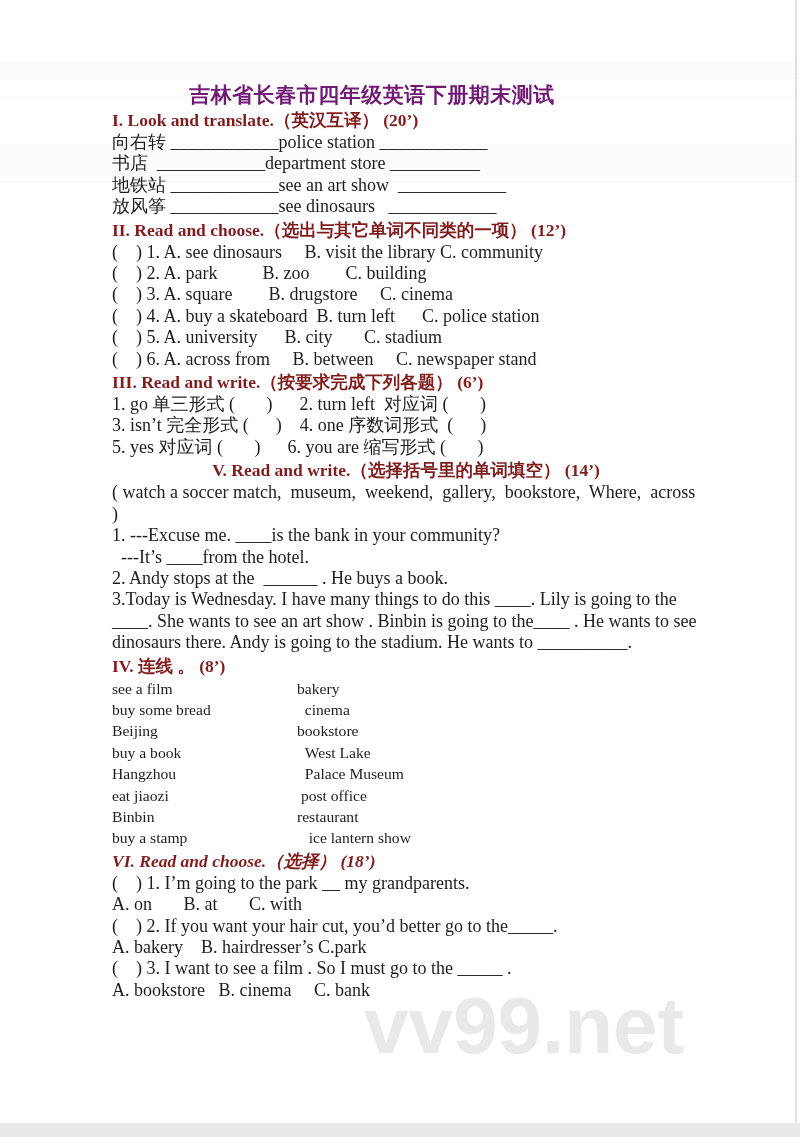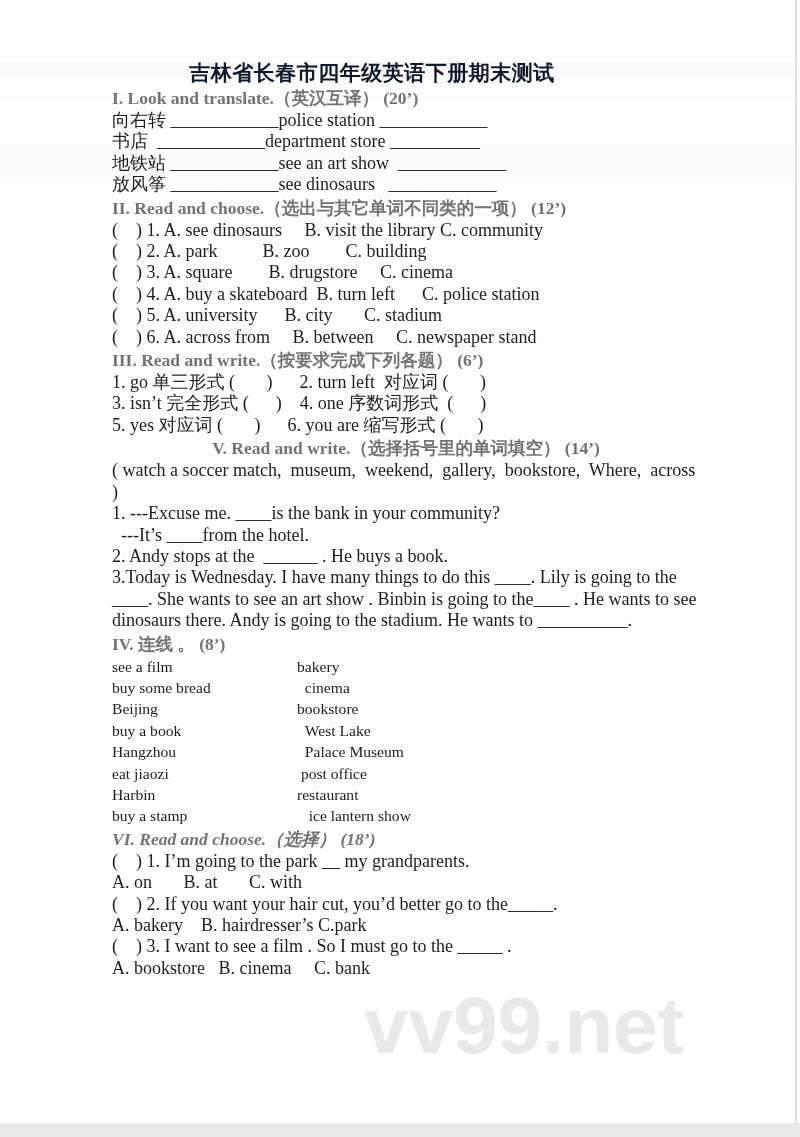--- a/index.html
+++ b/index.html
@@ -26,30 +26,30 @@
     font-family: "Liberation Sans", "DejaVu Sans", sans-serif;
     font-weight: 700; font-size: 80px; line-height: 80px;
     color: #e9e9e9; letter-spacing: 0px; z-index: 0;
     user-select: none;
   }
 
   .content {
     position: absolute; left: 112px; top: 0; width: 588px; z-index: 1;
   }
   .title {
-    margin: 60px 0 0 0;
+    margin: 82px 0 0 0;
     width: 520px;
     text-align: center;
     font-size: 21px; line-height: 26px; font-weight: 700;
     letter-spacing: 0.5px;
-    color: #0f172a;
+    color: #701a75;
   }
   h2.sec-heading {
     font-size: 17.5px; line-height: 24px; font-weight: 700;
-    margin: 0; color: #737373; white-space: pre-wrap;
+    margin: 0; color: #7f1d1d; white-space: pre-wrap;
   }
   .h-i   { margin-top: 13px; }
   .h-ii  { margin-top: 4px; }
   .h-iii { margin-top: 2px; }
   .h-v   { margin-top: 6px; text-align: center; }
   .h-iv  { margin-top: 6px; }
   .h-vi  { margin-top: 2px; font-style: italic; }
 
   .line {
     font-size: 18px; line-height: 21.4px;
@@ -124,21 +124,21 @@
     </div>
     <div class="match-row">
       <span class="match-left">Hangzhou</span>
       <span class="match-right">  Palace Museum</span>
     </div>
     <div class="match-row">
       <span class="match-left">eat jiaozi</span>
       <span class="match-right"> post office</span>
     </div>
     <div class="match-row">
-      <span class="match-left">Harbin</span>
+      <span class="match-left">Binbin</span>
       <span class="match-right">restaurant</span>
     </div>
     <div class="match-row">
       <span class="match-left">buy a stamp</span>
       <span class="match-right">   ice lantern show</span>
     </div>
 
     <h2 class="sec-heading h-vi">VI. Read and choose.（选择） (18’)</h2>
     <div class="line">(    ) 1. I’m going to the park __ my grandparents.</div>
     <div class="line">A. on       B. at       C. with</div>

